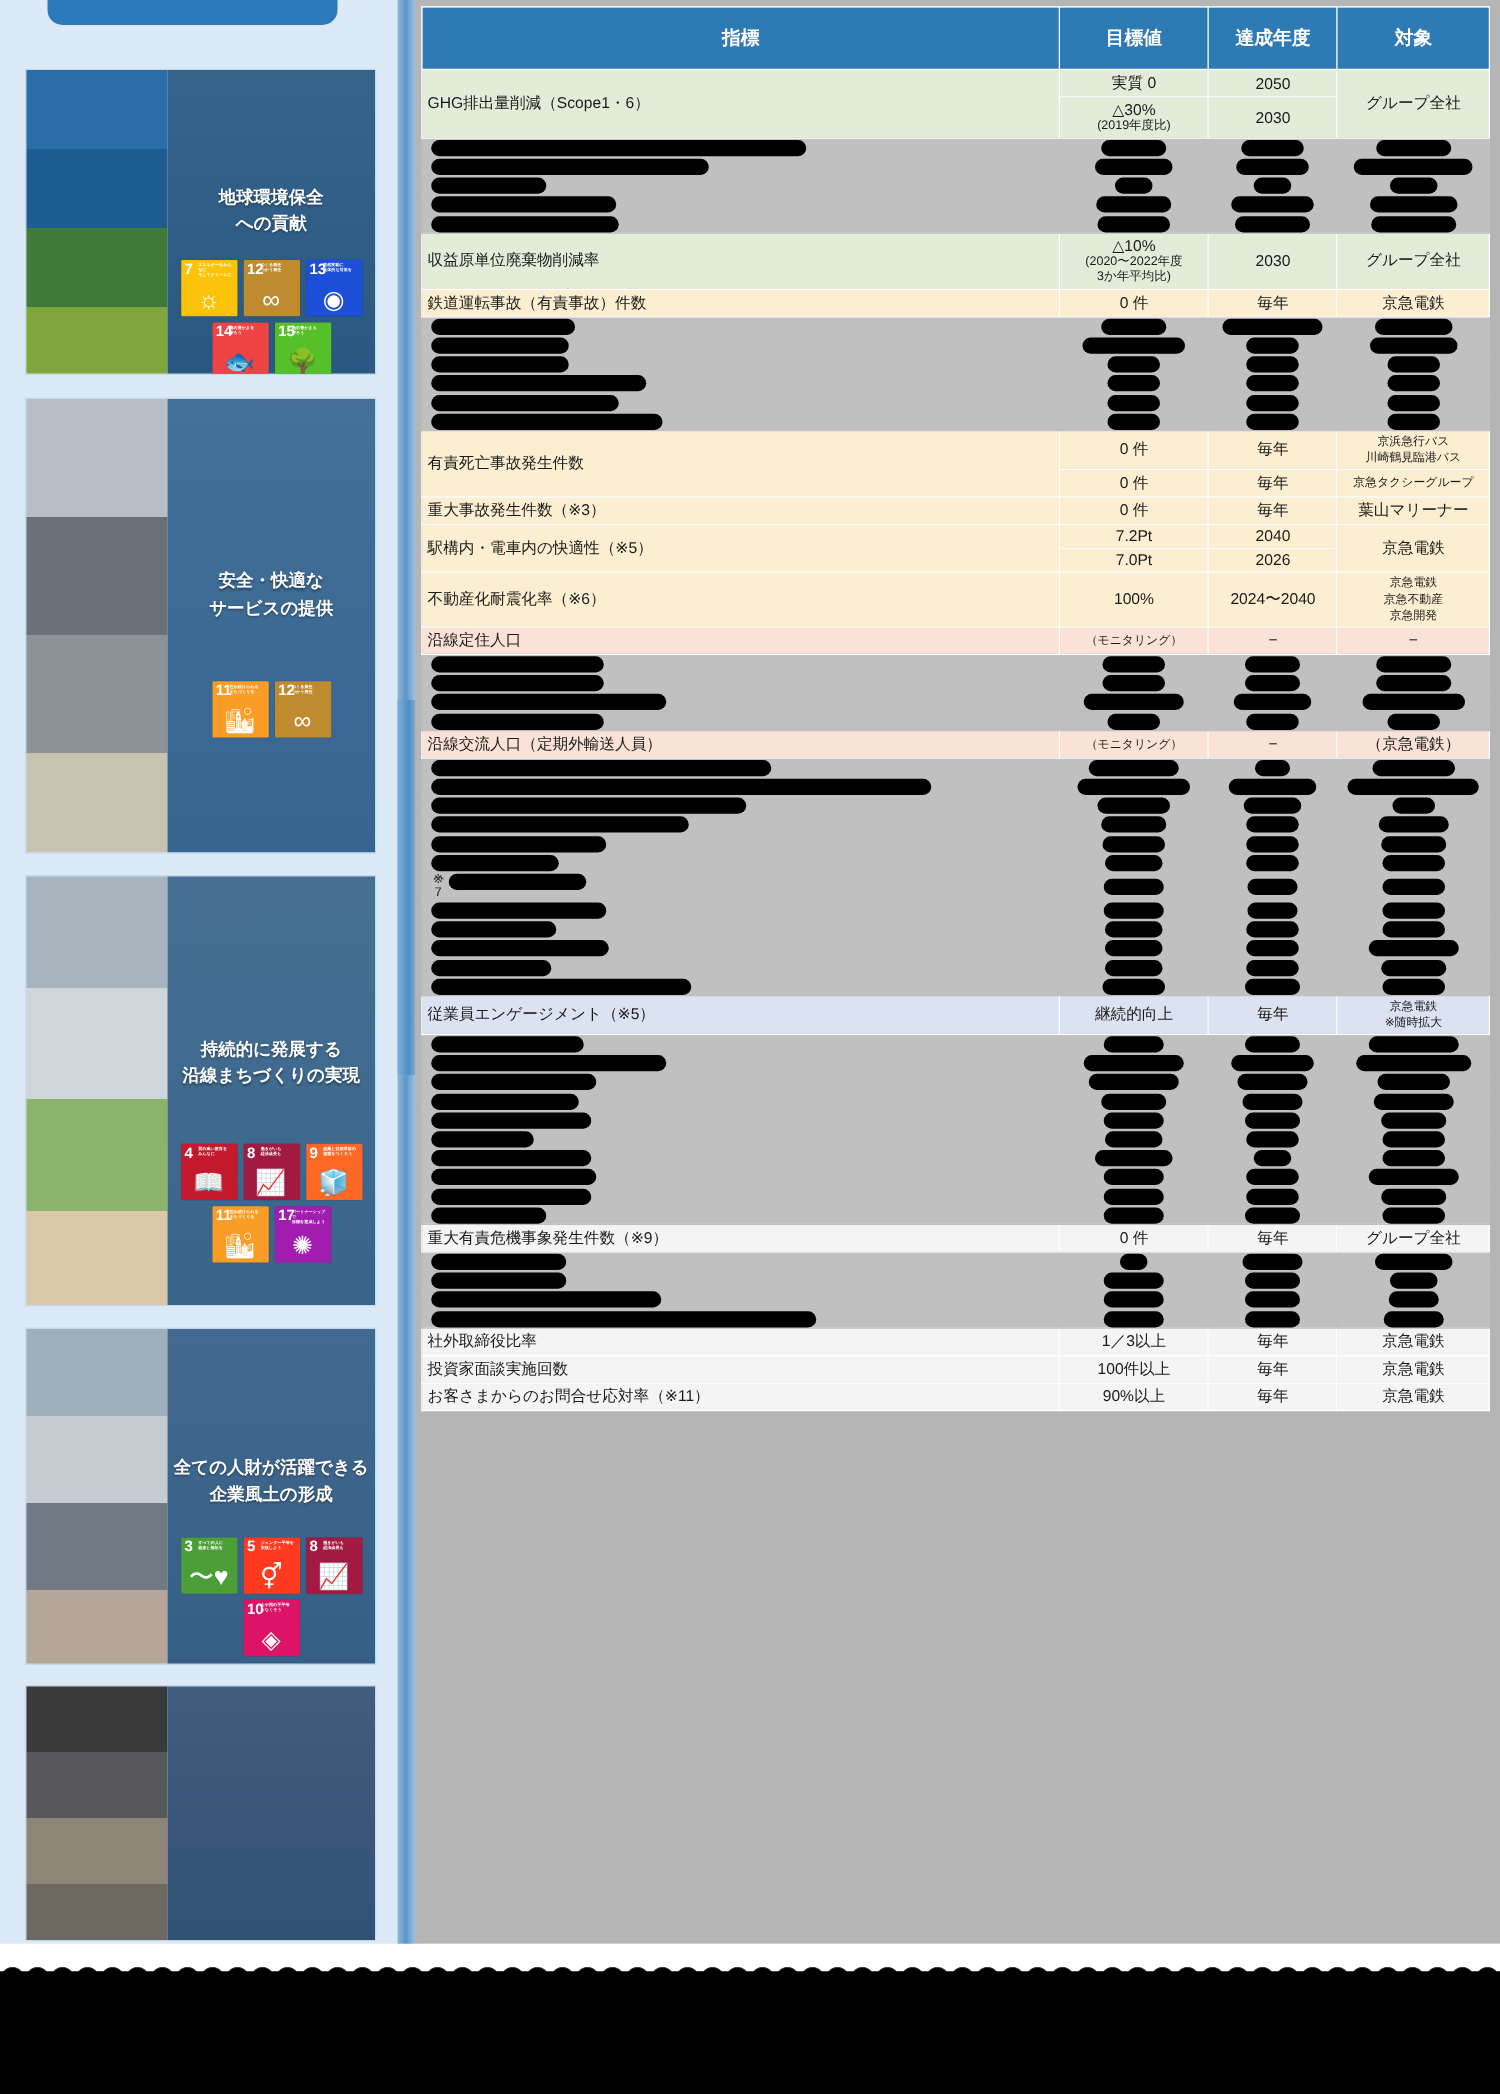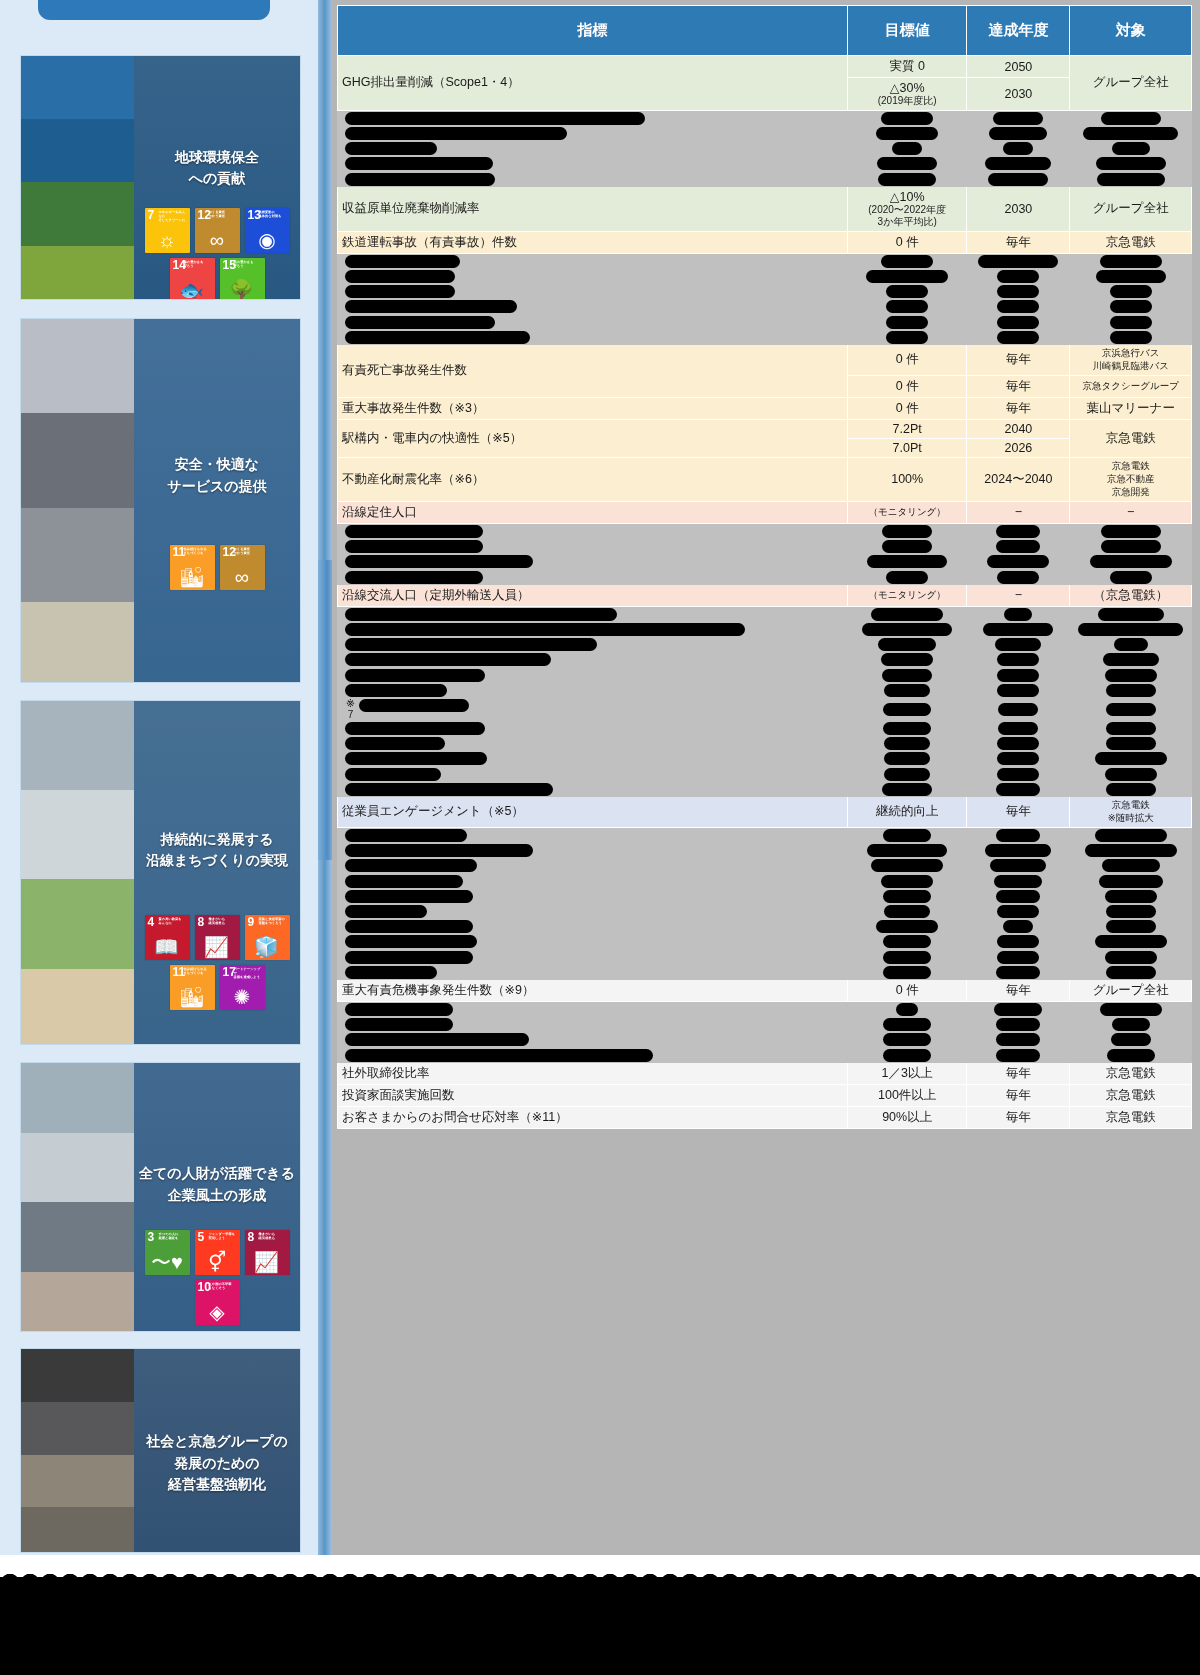--- a/index.html
+++ b/index.html
@@ -249,21 +249,20 @@
             <div class="sdg" style="background: rgb(221, 19, 103);">
               <span class="num">10</span>
               <span class="lbl">人や国の不平等<br>をなくそう</span>
               <span class="gl">◈</span>
             </div>
           </div>
         </div>
         <div class="card" style="top: 1348px; height: 205px;">
           <div class="card-photo" style="background: linear-gradient(rgb(58, 58, 58) 0%, rgb(58, 58, 58) 26%, rgb(88, 88, 90) 26%, rgb(88, 88, 90) 52%, rgb(141, 133, 119) 52%, rgb(141, 133, 119) 78%, rgb(109, 104, 96) 78%, rgb(109, 104, 96) 100%);"></div>
           <div class="card-right" style="background: linear-gradient(rgba(39, 72, 107, 0.867) 0%, rgba(39, 72, 107, 0.94) 100%);"></div>
-          <div class="card-title" style="left: 113px; top: 82px;">社会と京急グループの<br>発展のための<br>経営基盤強靭化</div>
         </div>
       </div>
   </div>
 
   <div id="spine"></div>
   <div id="spine-bulge"></div>
 
   <div id="right-panel">
     <table class="kpi">
       <colgroup>
@@ -275,21 +274,21 @@
       <thead>
         <tr id="hdr-row">
             <th>指標</th>
             <th>目標値</th>
             <th>達成年度</th>
             <th>対象</th>
           </tr>
       </thead>
       <tbody id="tbody">
           <tr>
-            <td class="ind t-env" rowspan="2">GHG排出量削減（Scope1・4）</td>
+            <td class="ind t-env" rowspan="2">GHG排出量削減（Scope1・6）</td>
             <td class="ctr t-env">
               <div>実質 0</div>
             </td>
             <td class="ctr t-env">2050</td>
             <td class="ctr t-env" rowspan="2">グループ全社</td>
           </tr>
           <tr>
             <td class="ctr t-env">
               <div>△30%</div>
               <div class="sub">(2019年度比)</div>

